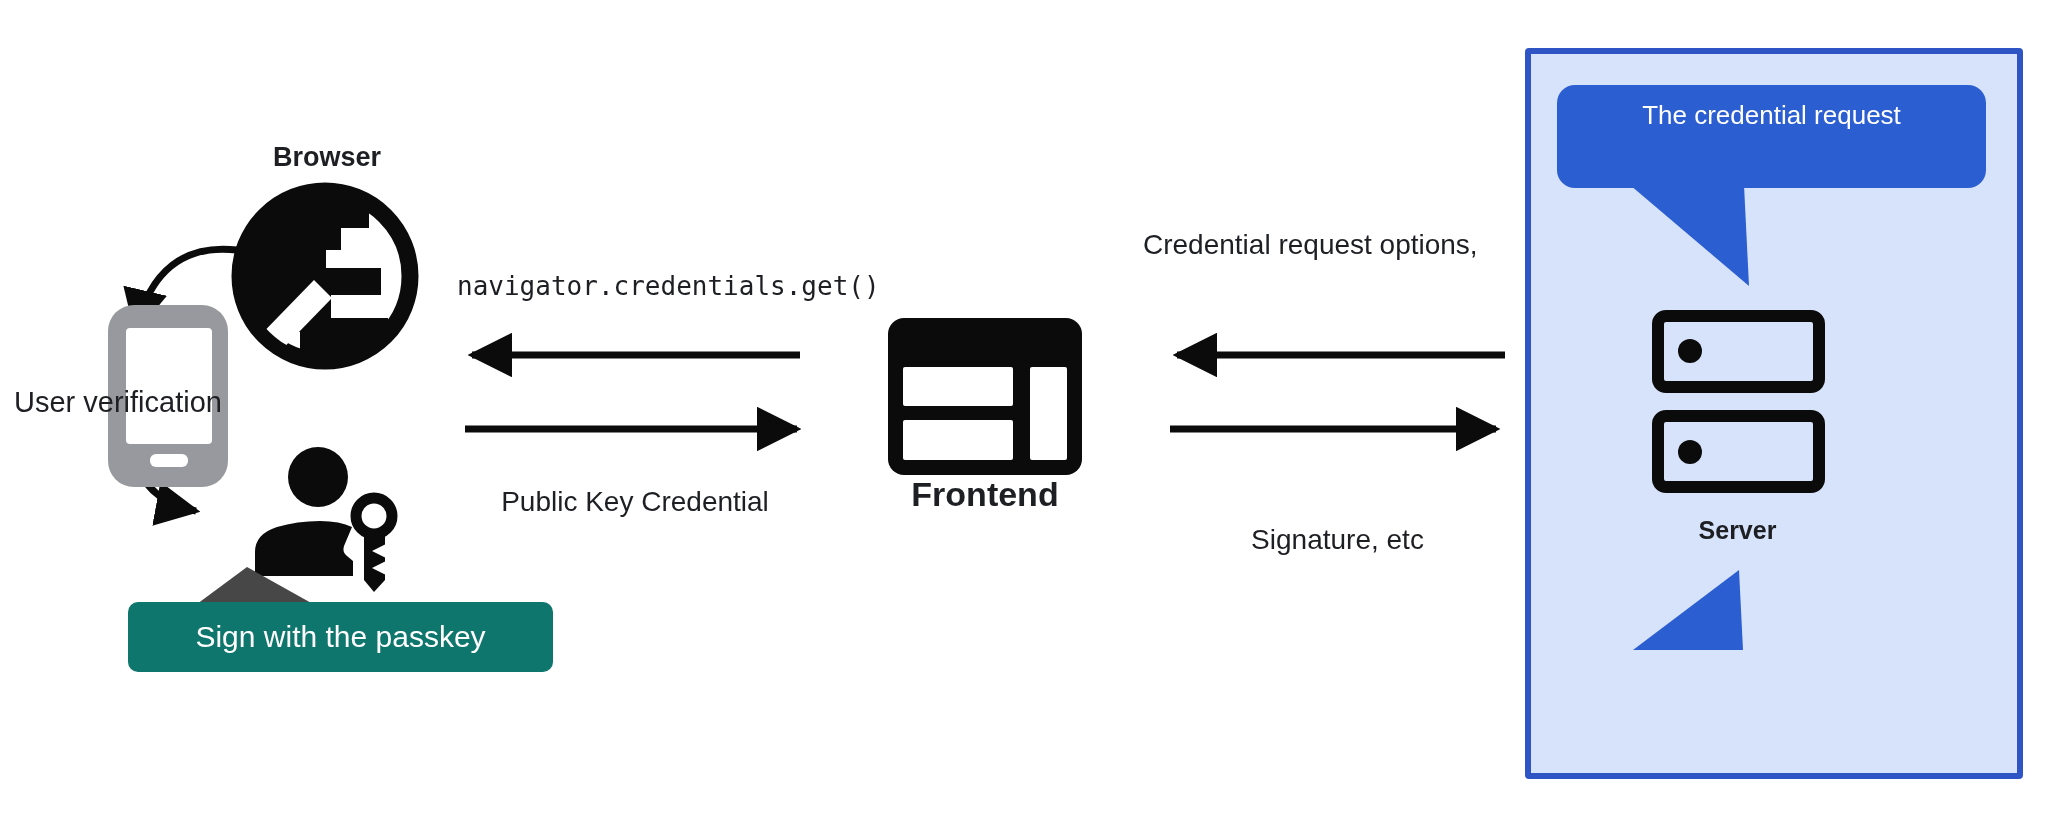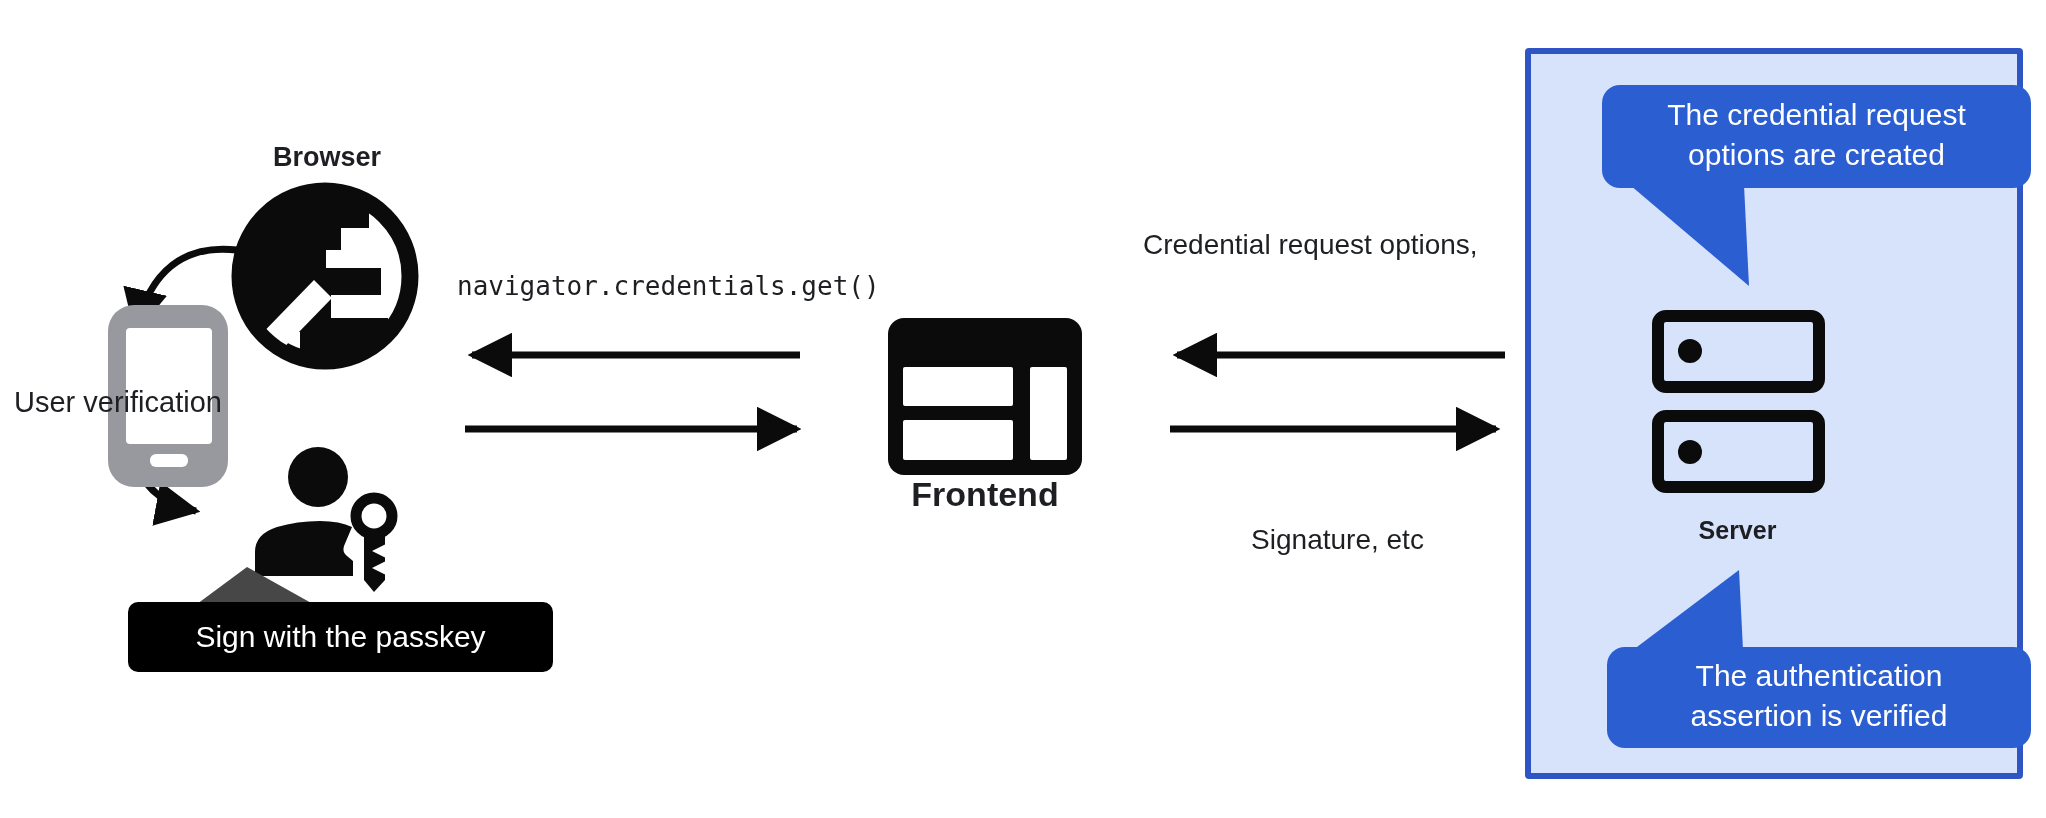--- a/index.html
+++ b/index.html
@@ -12,27 +12,27 @@
   .bold{font-weight:bold;}
   .center{text-align:center;}
   
   .server-box{
     left:1525px;top:48px;width:498px;height:731px;box-sizing:border-box;
     background:#d7e2fb;border:6px solid #2f55c5;border-radius:4px;
   }
   
   .bubble{
     background:#2b5ed1;color:#ffffff;border-radius:18px;
-    font-size:30px;line-height:40px;text-align:center;box-sizing:border-box;margin-left:45px;
+    font-size:26px;line-height:40px;text-align:center;box-sizing:border-box;
   }
   .bubble-top{left:1557px;top:85px;width:429px;height:103px;padding-top:10px;}
   .bubble-bottom{left:1562px;top:647px;width:424px;height:101px;padding-top:9px;}
   
   .tooltip{
-    left:128px;top:602px;width:425px;height:70px;background:#000000;border-radius:10px;
+    left:128px;top:602px;width:425px;height:70px;background:#0f766e;border-radius:10px;
     color:#ffffff;font-size:30px;line-height:70px;text-align:center;
   }
   .art{left:0;top:0;pointer-events:none;}
   .t-browser{left:233px;top:142px;width:188px;font-size:27px;}
   .t-userver{left:14px;top:386px;font-size:29px;}
   .t-code{left:457px;top:271px;font-family:"DejaVu Sans Mono",monospace;font-size:26px;}
   .t-pubkey{left:400px;top:486px;width:470px;font-size:28px;}
   .t-frontend{left:888px;top:475px;width:194px;font-size:34px;}
   .t-req{left:1137px;font-size:28px;margin-left:6px;}
   .t-req1{top:229px;}
@@ -118,32 +118,28 @@
   </svg>
 
   <div class="abs lbl bold center t-browser">Browser</div>
 
   <div class="abs lbl t-userver">User verification</div>
 
   <div class="abs tooltip">Sign with the passkey</div>
 
   <div class="abs lbl t-code">navigator.credentials.get()</div>
 
+  <div class="abs lbl center t-pubkey">Public Key Credential</div>
 
   <div class="abs lbl bold center t-frontend">Frontend</div>
 
   <div class="abs lbl t-req t-req1">Credential request options,</div>
 
   <div class="abs lbl center t-sig">Signature, etc</div>
 
   <div class="abs bubble bubble-top">
     <div>The credential request</div>
-    <div>options are created</div>
   </div>
 
   <div class="abs lbl bold center t-server">Server</div>
 
-  <div class="abs bubble bubble-bottom">
-    <div>The authentication</div>
-    <div>assertion is verified</div>
-  </div>
 
 </div>
 
 </body></html>

